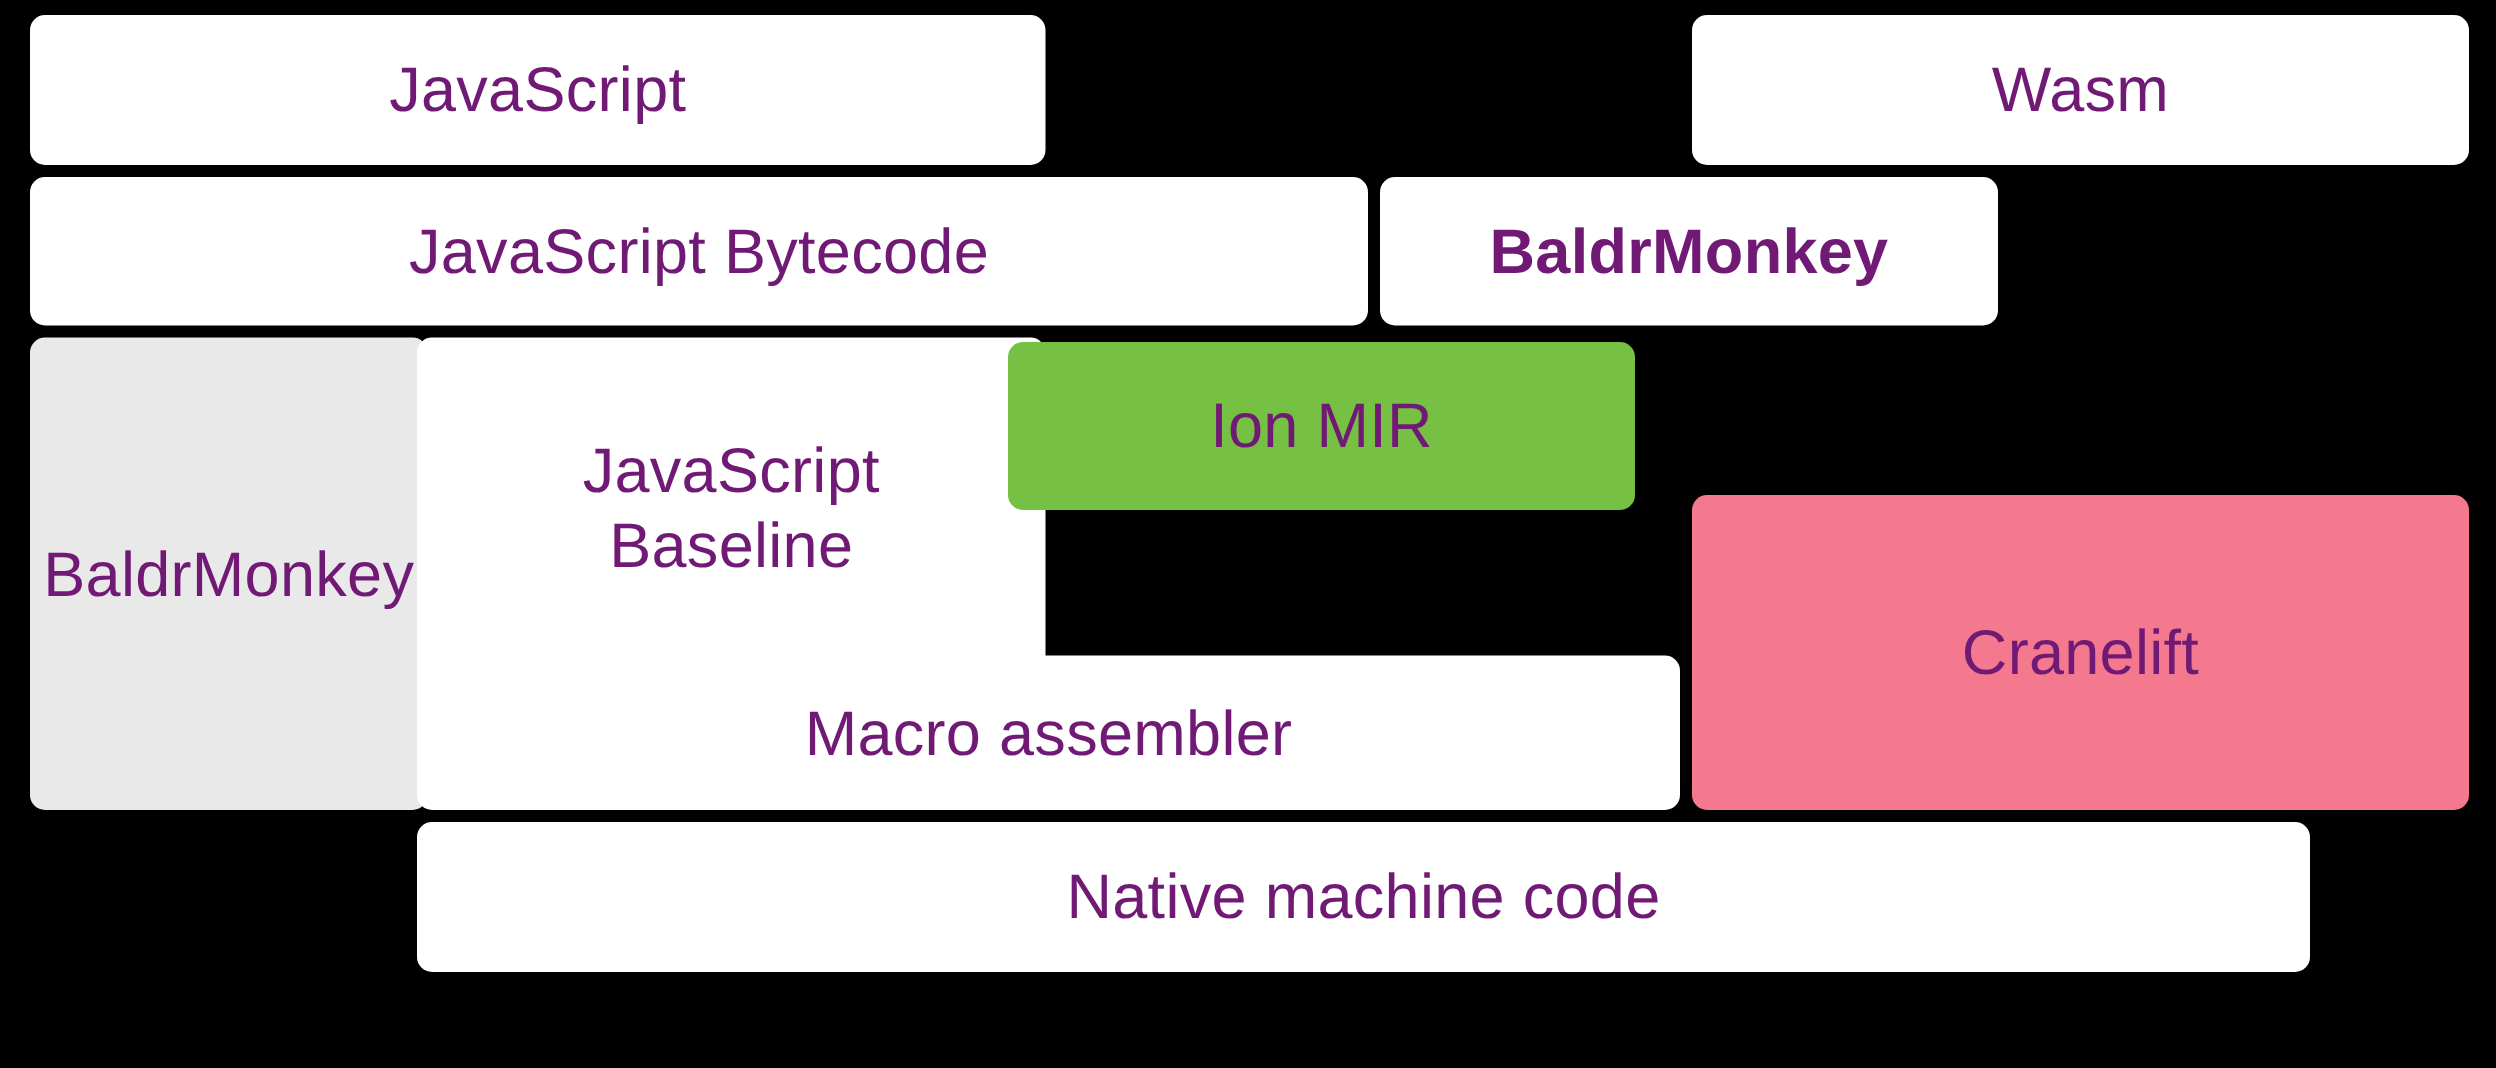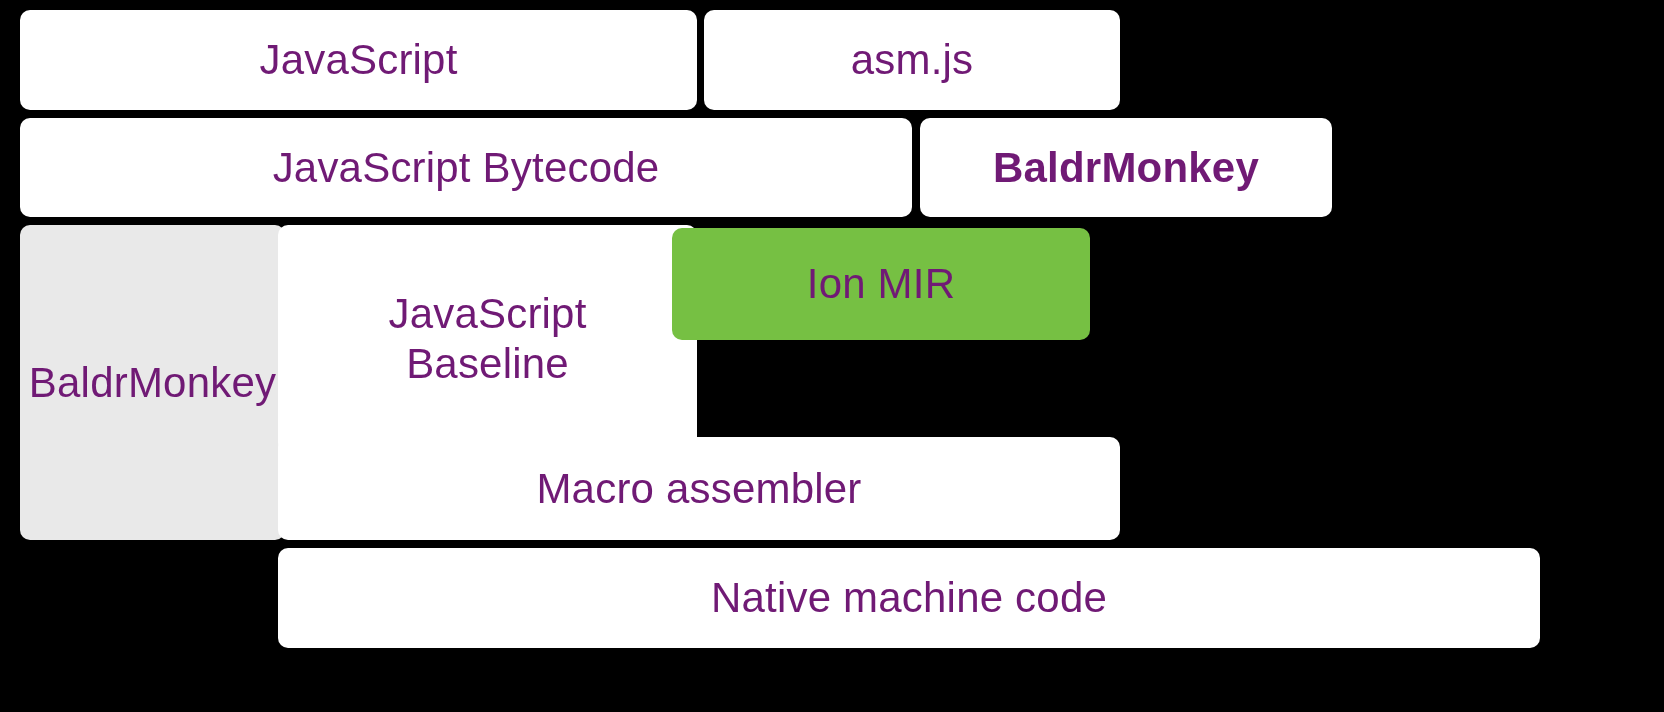--- a/index.html
+++ b/index.html
@@ -41,33 +41,34 @@
   .fill-green { background: #76c043; }
   .fill-pink  { background: #f4798f; }
 </style>
 </head>
 <body>
 
 <div id="stage">
 
   <div class="node fill-white" style="left:20px; top:10px; width:677px; height:100px;">JavaScript</div>
 
-  <div class="node fill-white" style="left:704px; top:10px; width:416px; height:100px;">asm.js</div>
 
+  <div class="node fill-white" style="left:1128px; top:10px; width:518px; height:100px;">Wasm</div>
 
   <div class="node fill-white" style="left:20px; top:118px; width:892px; height:99px;">JavaScript Bytecode</div>
 
   <div class="node fill-white" style="left:920px; top:118px; width:412px; height:99px;font-weight:bold;">BaldrMonkey</div>
 
   <div class="node fill-gray" style="left:20px; top:225px; width:265px; height:315px;">BaldrMonkey</div>
 
   <div class="node fill-white" style="left:278px; top:225px; width:419px; height:228px;">JavaScript
 Baseline</div>
 
   <div class="node fill-green" style="left:672px; top:228px; width:418px; height:112px;">Ion MIR</div>
 
 
+  <div class="node fill-pink" style="left:1128px; top:330px; width:518px; height:210px;">Cranelift</div>
 
   <div class="node fill-white" style="left:278px; top:437px; width:842px; height:103px;">Macro assembler</div>
 
   <div class="node fill-white" style="left:278px; top:548px; width:1262px; height:100px;">Native machine code</div>
 
 </div>
 
 </body></html>

